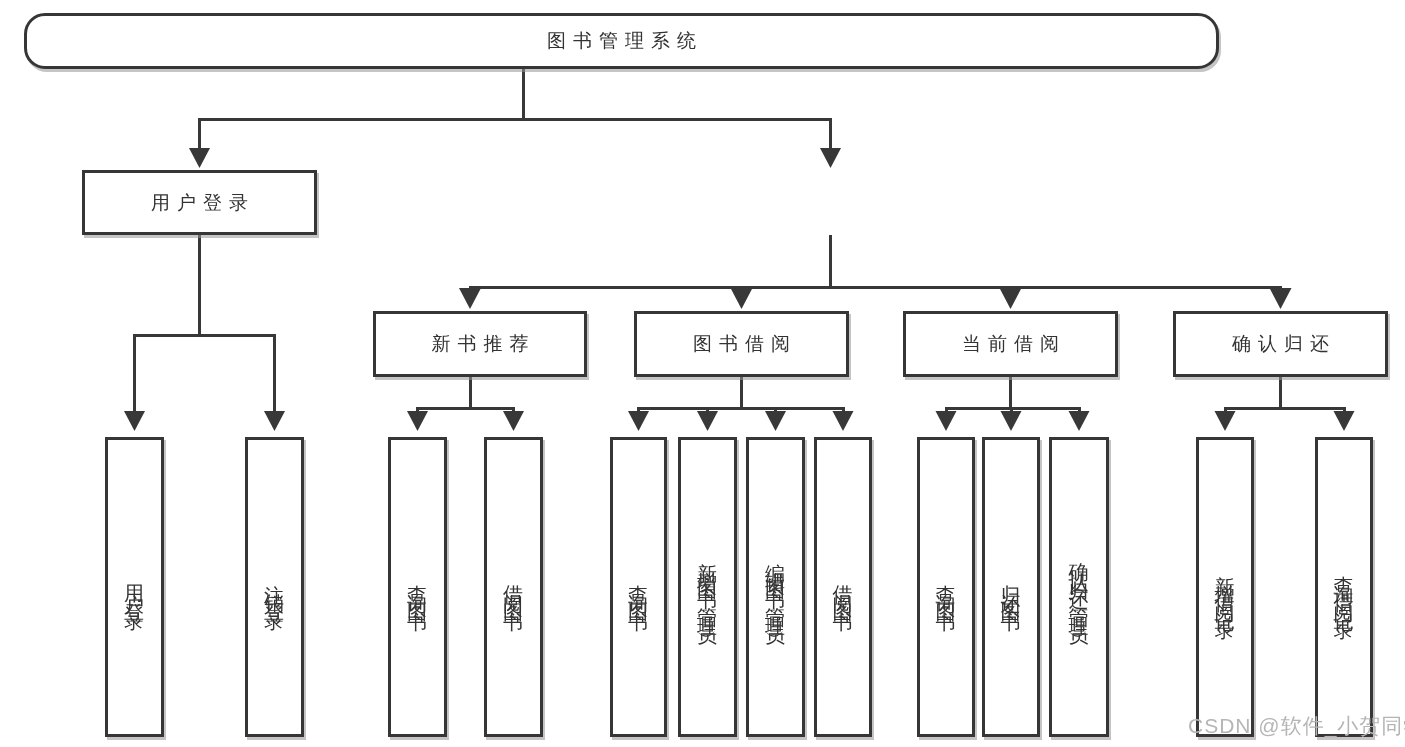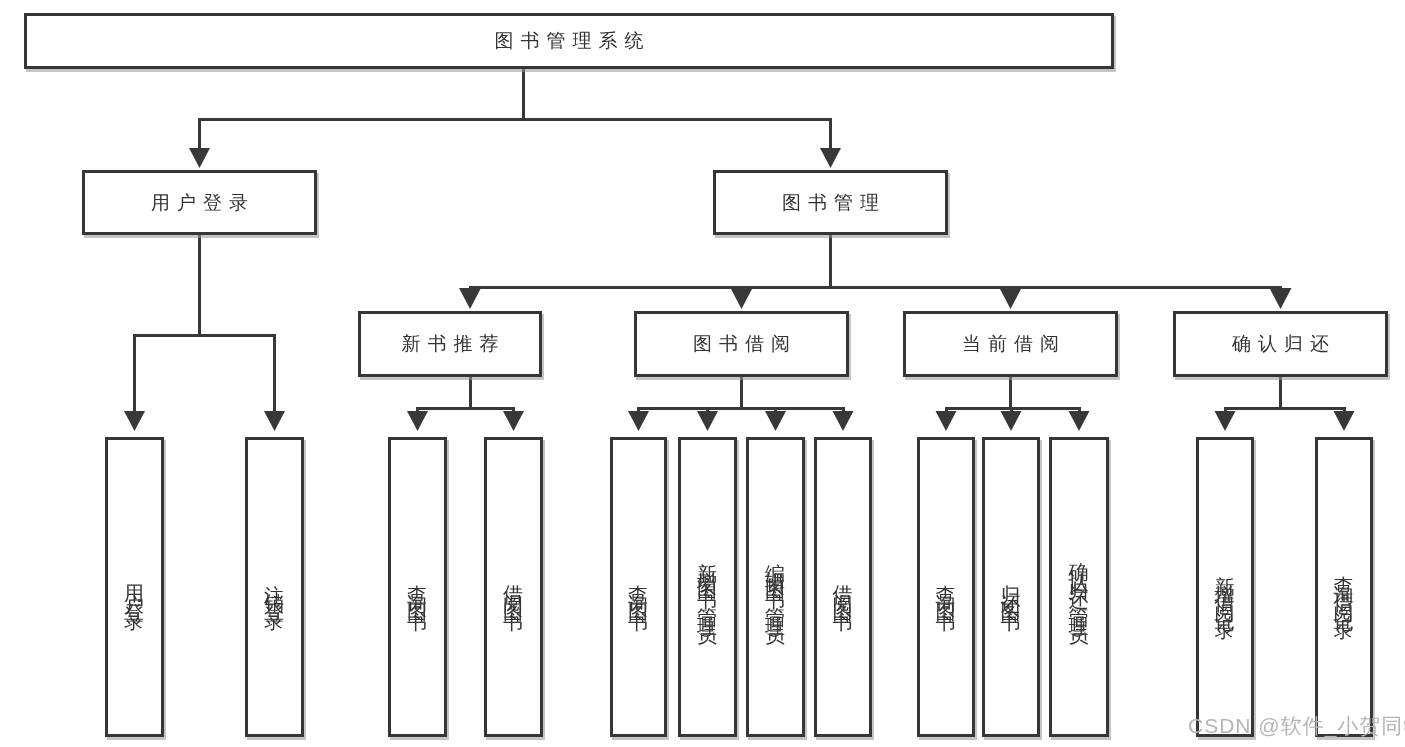--- a/index.html
+++ b/index.html
@@ -86,32 +86,29 @@
       <polygon points="765,411 786,411 775.5,431"></polygon>
       <polygon points="832.5,411 853.5,411 843,431"></polygon>
       <polygon points="935.5,411 956.5,411 946,431"></polygon>
       <polygon points="1000.5,411 1021.5,411 1011,431"></polygon>
       <polygon points="1068.5,411 1089.5,411 1079,431"></polygon>
       <polygon points="1214.5,411 1235.5,411 1225,431"></polygon>
       <polygon points="1333.5,411 1354.5,411 1344,431"></polygon>
     </g>
   </svg>
 
-  <div class="box hbox" style="left:24px;top:13px;width:1090px;height:56px;">
+  <div class="box hbox" style="left:24px;top:13px;width:1195px;height:56px;border-radius:21px;">
     <span>图书管理系统</span>
   </div>
 
   <div class="box hbox" style="left:82px;top:170px;width:235px;height:65px;">
     <span>用户登录</span>
   </div>
-  <div class="box hbox" style="left:713px;top:170px;width:235px;height:65px;">
-    <span>图书管理</span>
-  </div>
 
-  <div class="box hbox" style="left:358px;top:311px;width:184px;height:66px;">
+  <div class="box hbox" style="left:373px;top:311px;width:214px;height:66px;">
     <span>新书推荐</span>
   </div>
   <div class="box hbox" style="left:903px;top:311px;width:215px;height:66px;">
     <span>当前借阅</span>
   </div>
   <div class="box hbox" style="left:634px;top:311px;width:215px;height:66px;">
     <span>图书借阅</span>
   </div>
   <div class="box hbox" style="left:1173px;top:311px;width:215px;height:66px;">
     <span>确认归还</span>

